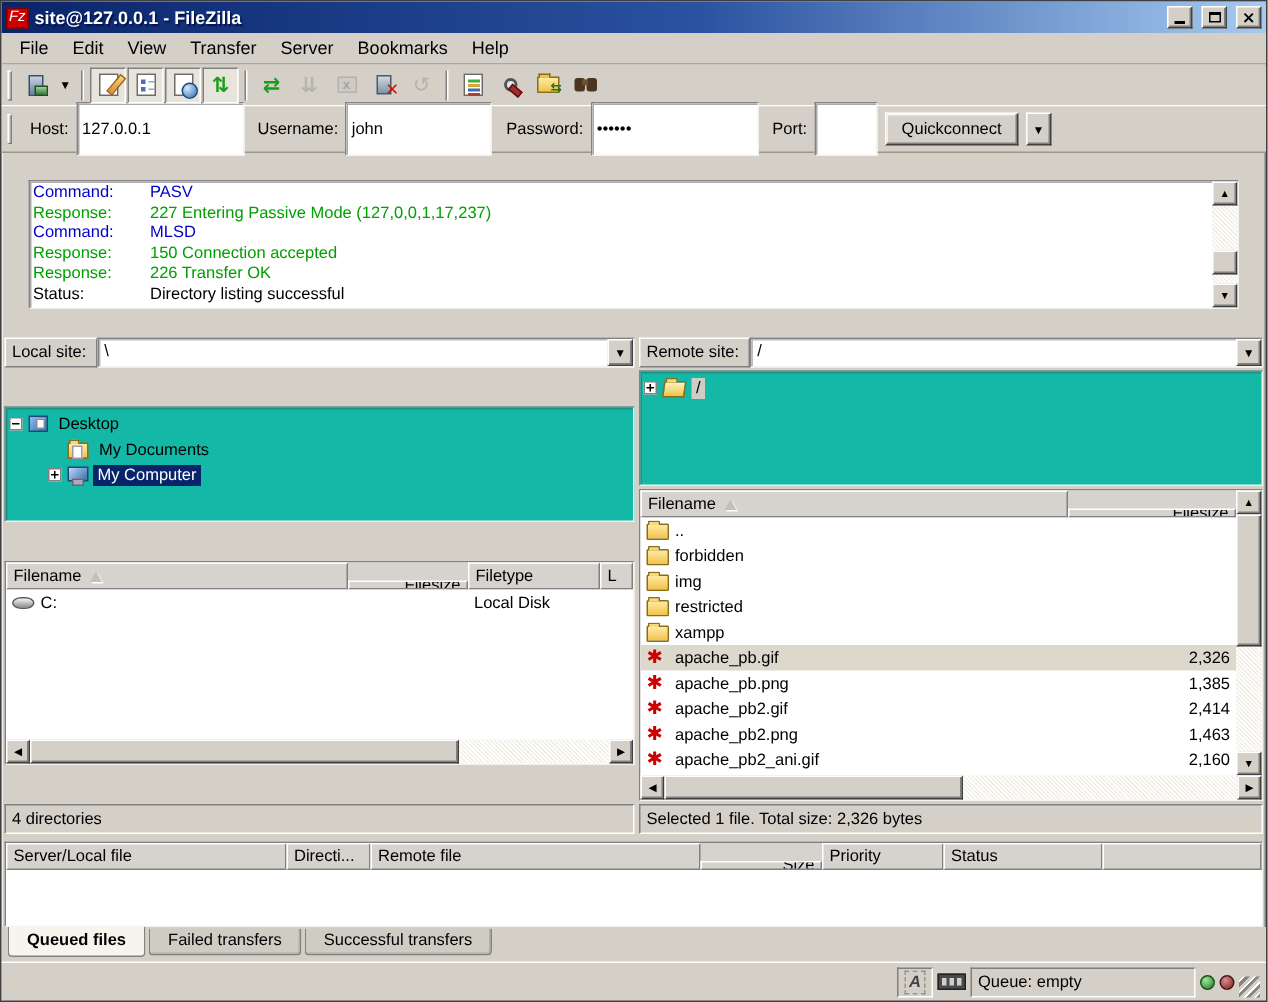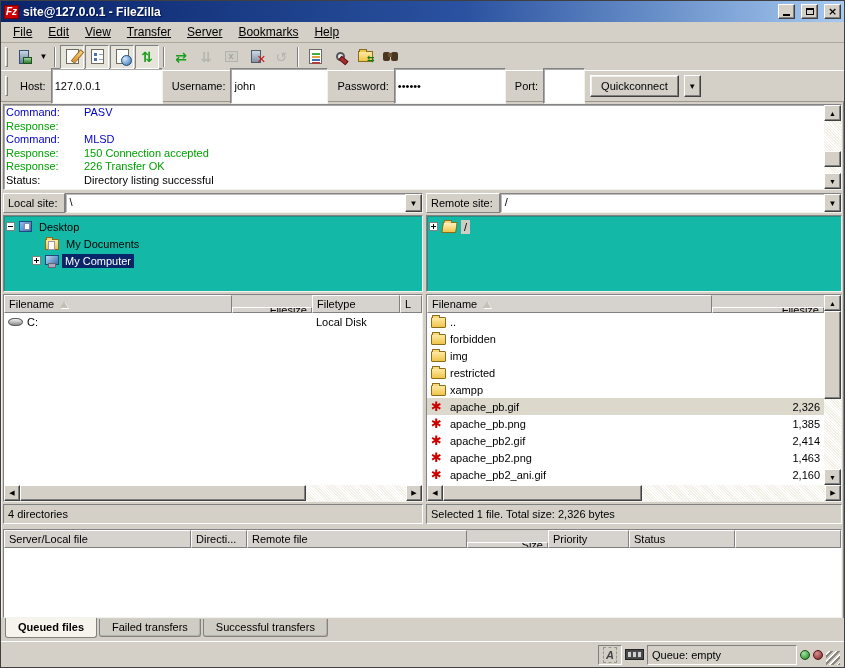--- a/index.html
+++ b/index.html
@@ -13,35 +13,35 @@
     border:1px solid #404040;
     box-shadow: inset 1px 1px 0 #f1efe7, inset -1px -1px 0 #808080;
     position:relative; overflow:hidden;
   }
   .field   { background:#fff; border:1px solid; border-color:#848284 #f4f2ec #f4f2ec #848284;
              box-shadow: inset 1px 1px 0 rgba(64,64,64,.45); }
 
   
   .titlebar { height:21px; flex:0 0 21px; display:flex; align-items:center; gap:4px;
     padding:0 3px; background:linear-gradient(90deg,#0a246a 0%,#2a52a0 55%,#a6caf0 100%); }
-  .fzlogo { width:15px; height:14px; background:#cc0000; color:#fff; font-weight:bold; font-style:italic;
+  .fzlogo { width:15px; height:14px; background:#cc0000; color:#fff; font-weight:normal; font-style:italic;
     font-size:10px; display:flex; align-items:center; justify-content:center; border:1px solid #7a0000; }
   .title-text { color:#fff; font-weight:bold; font-size:12px; flex:1;
     text-shadow:1px 1px 1px #00114a; white-space:nowrap; overflow:hidden; }
   .winbtn { width:17px; height:15px; background:#d4d0c8; margin-left:2px;
     border:1px solid; border-color:#fff #404040 #404040 #fff;
     box-shadow: inset -1px -1px 0 #808080;
     display:flex; align-items:center; justify-content:center; font-size:9px; font-weight:bold; }
   .glyph-min { width:7px; height:2px; background:#000; margin-top:7px; }
   .glyph-max { width:8px; height:7px; border:1px solid #000; border-top:2px solid #000; }
   .glyph-close { font-size:11px; line-height:9px; font-weight:bold; font-family:"DejaVu Sans",sans-serif; }
 
   
   .menubar { height:21px; flex:0 0 21px; display:flex; align-items:center; padding-left:4px;
-    border-bottom:1px solid #aca899; background:#d4d0c8;text-decoration:underline; }
+    border-bottom:1px solid #aca899; background:#d4d0c8; }
   .menu-item { padding:2px 8px 3px; font-size:12px; }
 
   
   .toolbar { height:28px; flex:0 0 28px; display:flex; align-items:center; gap:1px; padding:1px 2px 1px 4px;
     border-bottom:1px solid #fff; background:#d4d0c8; }
   .grip { width:3px; height:20px; margin:0 3px 0 0; border:1px solid; border-color:#fff #808080 #808080 #fff; }
   .tsep { width:2px; height:20px; margin:0 3px; border-left:1px solid #808080; border-right:1px solid #fff; }
   .tb { width:24px; height:24px; display:flex; align-items:center; justify-content:center;
     border:1px solid transparent; position:relative; }
   .tb.pressed { border-color:#808080 #fff #fff #808080; background:#e7e4db; }
@@ -87,21 +87,21 @@
   .quickbar { height:31px; flex:0 0 31px; display:flex; align-items:center; gap:5px; padding:0 4px;
     border-bottom:1px solid #9a968a; background:#d4d0c8; }
   .quickbar label { margin-left:4px; }
   .qc-input { height:36px; font-family:"Liberation Sans",sans-serif; font-size:11px; padding:2px 3px; outline:none; }
   .qc-btn { height:22px; padding:0 10px; background:#d4d0c8; font-size:11px;
     border:1px solid; border-color:#fff #404040 #404040 #fff; box-shadow: inset -1px -1px 0 #808080, inset 1px 1px 0 #f4f2ec; }
   .qc-drop { width:17px; height:22px; background:#d4d0c8; display:flex; align-items:center; justify-content:center;
     border:1px solid; border-color:#fff #404040 #404040 #fff; box-shadow: inset -1px -1px 0 #808080; font-size:8px; }
 
   
-  .logpane { height:86px; flex:0 0 86px; margin:2px; background:#fff; display:flex; overflow:hidden; }
+  .logpane { height:86px; flex:0 0 86px; margin:18px; background:#fff; display:flex; overflow:hidden; }
   .log-entries { flex:1; padding:1px 2px; overflow:hidden; }
   .log-row { display:flex; line-height:13.5px; white-space:nowrap; }
   .log-label { width:78px; flex:0 0 78px; }
   .log-command { color:#0000c8; }
   .log-response { color:#00a000; }
   .log-status { color:#000; }
 
   
   .vscroll { width:17px; flex:0 0 17px; display:flex; flex-direction:column;
     background:#f2f0e6; background-image:repeating-linear-gradient(45deg,#fff 0 1px,transparent 1px 2px); }
@@ -109,21 +109,21 @@
     background:#f2f0e6; background-image:repeating-linear-gradient(45deg,#fff 0 1px,transparent 1px 2px); }
   .sb-btn { width:17px; height:16px; flex:0 0 auto; background:#d4d0c8; display:flex; align-items:center; justify-content:center;
     border:1px solid; border-color:#fff #404040 #404040 #fff; box-shadow: inset -1px -1px 0 #808080; font-size:7px; color:#000; }
   .hscroll .sb-btn { width:16px; height:16px; }
   .sb-thumb { background:#d4d0c8; border:1px solid; border-color:#fff #404040 #404040 #fff; box-shadow: inset -1px -1px 0 #808080; }
   .sb-track { flex:1; position:relative; }
 
   
   .mainpanes { height:332px; flex:0 0 332px; display:flex; padding:0 2px; gap:3px; }
   .pane { display:flex; flex-direction:column; min-width:0; }
-  .pane.local { width:420px; flex:0 0 420px; }
+  .pane.local { width:420px; flex:0 0 420px;gap:24px; }
   .pane.remote { flex:1; }
 
   .siterow { height:22px; flex:0 0 22px; display:flex; align-items:center; gap:0; }
   .site-label { padding:2px 6px 3px 4px; border:1px solid; border-color:#fff #808080 #808080 #fff; background:#d4d0c8;
     height:20px; display:flex; align-items:center; }
   .site-combo { flex:1; height:20px; display:flex; align-items:stretch; background:#fff;
     border:1px solid; border-color:#848284 #f4f2ec #f4f2ec #848284; box-shadow: inset 1px 1px 0 rgba(64,64,64,.35); }
   .site-combo .combo-text { flex:1; padding:2px 4px; }
   .combo-drop { width:17px; background:#d4d0c8; display:flex; align-items:center; justify-content:center;
     border:1px solid; border-color:#fff #404040 #404040 #fff; box-shadow: inset -1px -1px 0 #808080; font-size:8px; }
@@ -307,20 +307,21 @@
   </div>
 
   <div class="logpane field">
     <div class="log-entries">
       <div class="log-row log-command">
           <span class="log-label">Command:</span>
           <span>PASV</span>
         </div>
       <div class="log-row log-response">
           <span class="log-label">Response:</span>
+          <span>227 Entering Passive Mode (127,0,0,1,17,237)</span>
         </div>
       <div class="log-row log-command">
           <span class="log-label">Command:</span>
           <span>MLSD</span>
         </div>
       <div class="log-row log-response">
           <span class="log-label">Response:</span>
           <span>150 Connection accepted</span>
         </div>
       <div class="log-row log-response">

